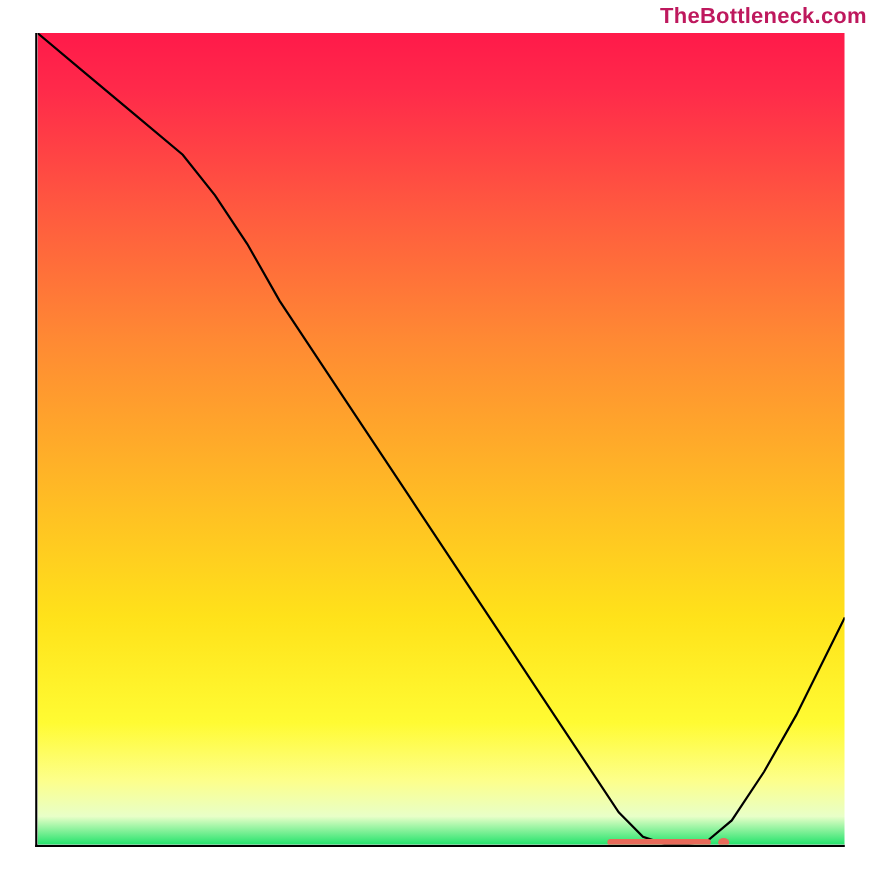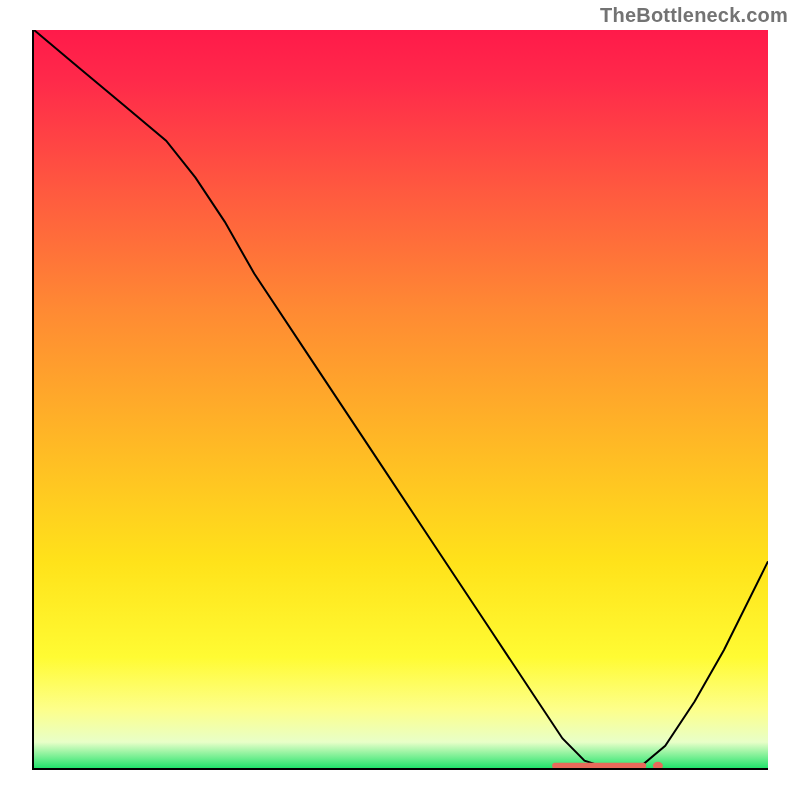--- a/index.html
+++ b/index.html
@@ -9,21 +9,21 @@
     height: 800px;
     background: #ffffff;
     font-family: Arial, Helvetica, sans-serif;
   }
   .attribution {
     position: absolute;
     top: 4px;
     right: 12px;
     font-size: 20px;
     font-weight: bold;
-    color: #737373;
+    color: #be185d;
     letter-spacing: 0.2px;
   }
   .plot-frame {
     position: absolute;
     left: 32px;
     top: 30px;
     width: 736px;
     height: 740px;
     border-left: 2px solid #000;
     border-bottom: 2px solid #000;

